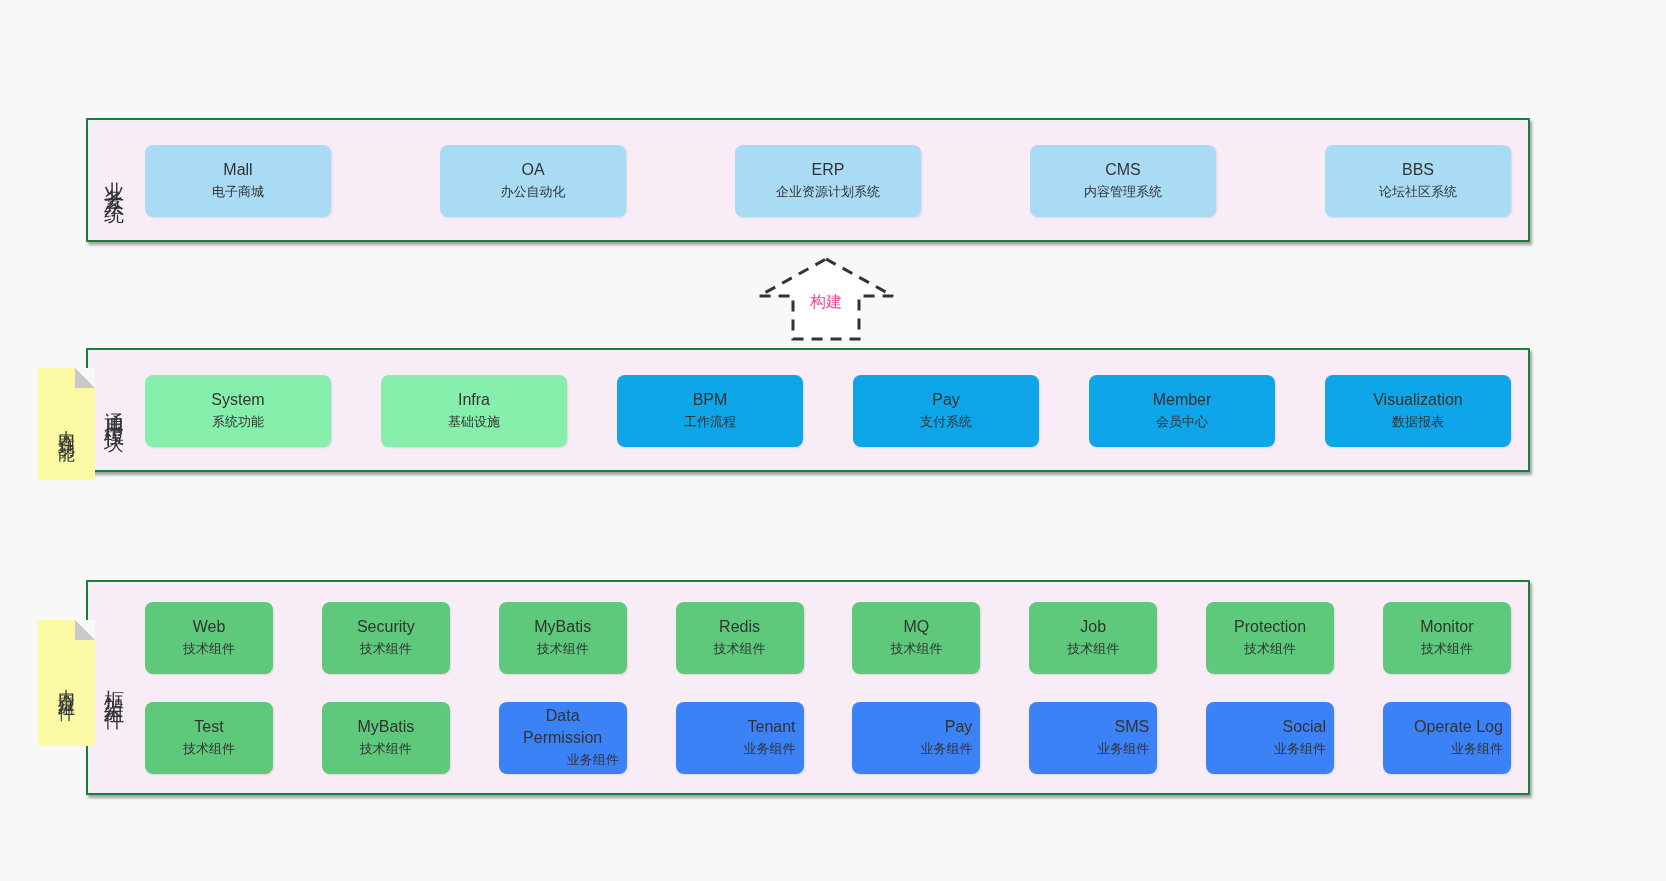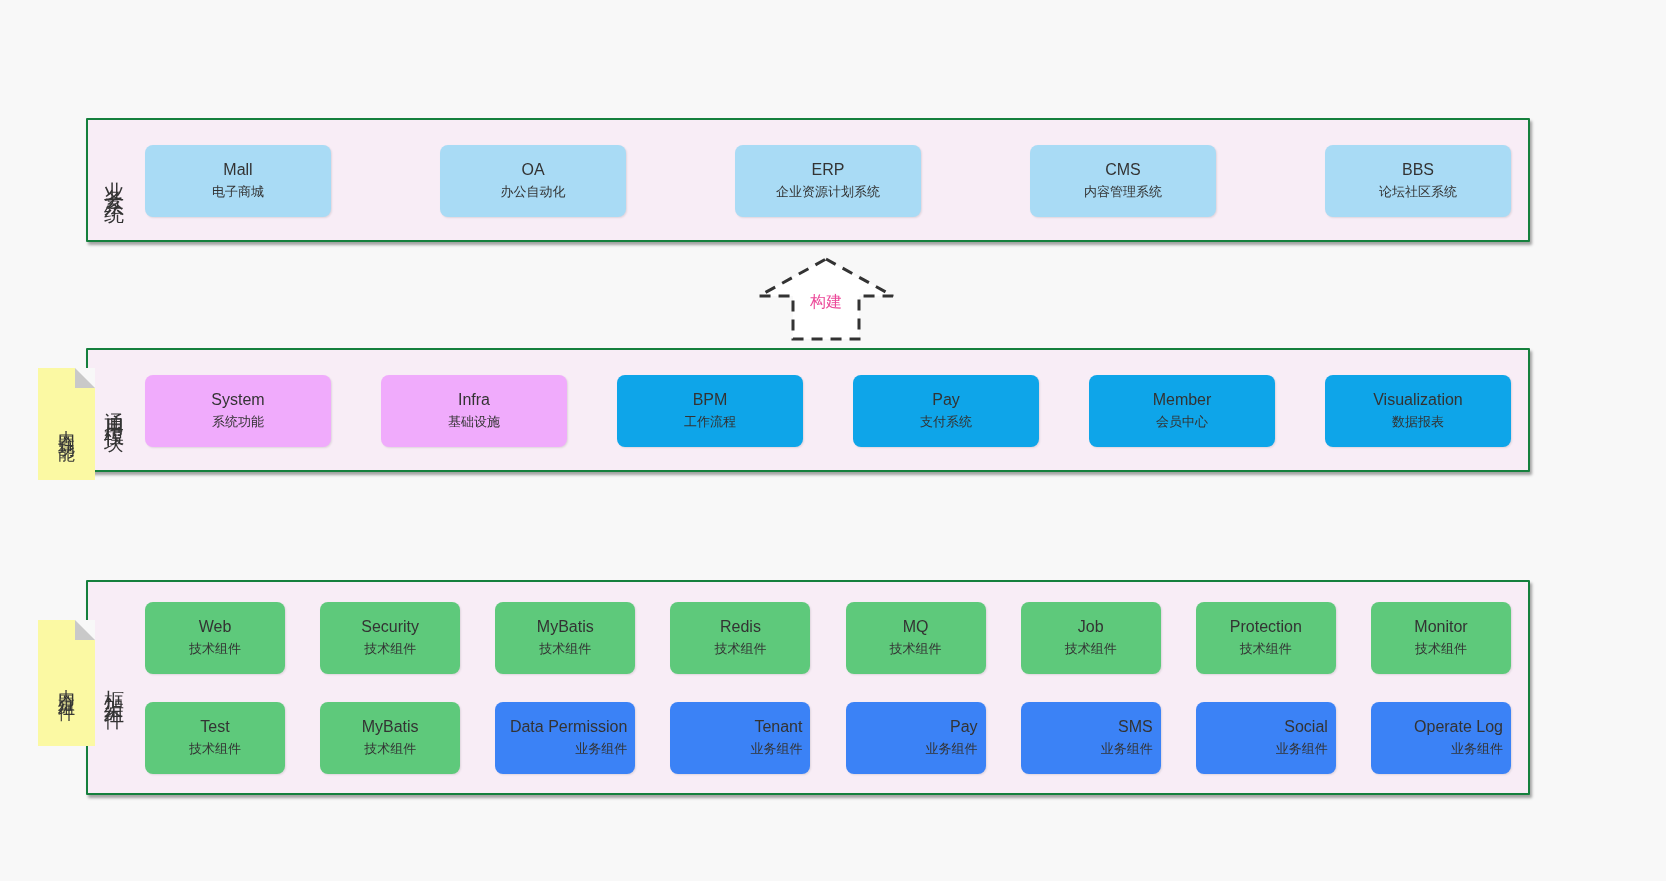--- a/index.html
+++ b/index.html
@@ -45,25 +45,25 @@
   
   .box {
     height:72px; border-radius:8px;
     display:flex; flex-direction:column;
     align-items:center; justify-content:center;
     text-align:center; line-height:22px;
     box-sizing:border-box; padding:0 8px;
     box-shadow:1px 1px 2px rgba(0,0,0,0.10);
   }
   .w-wide   { width:186px; }
-  .w-narrow { width:140px; }
+  .w-narrow { width:128px; }
   .box .en { font-size:16px; }
   .box .zh { font-size:13px; }
   .blue    { background:#a9dbf5; }
-  .red     { background:#f0abfc; }
+  .red     { background:#86efac; }
   .pink    { background:#0ea5e9; }
   .green   { background:#5ec97b; }
   .lgreen  { background:#3b82f6;align-items:flex-end; }
 
   
   .note {
     position:absolute; left:38px; width:57px;
     background:#fbf9a3;
     z-index:3;
     display:flex; align-items:center; justify-content:center;

